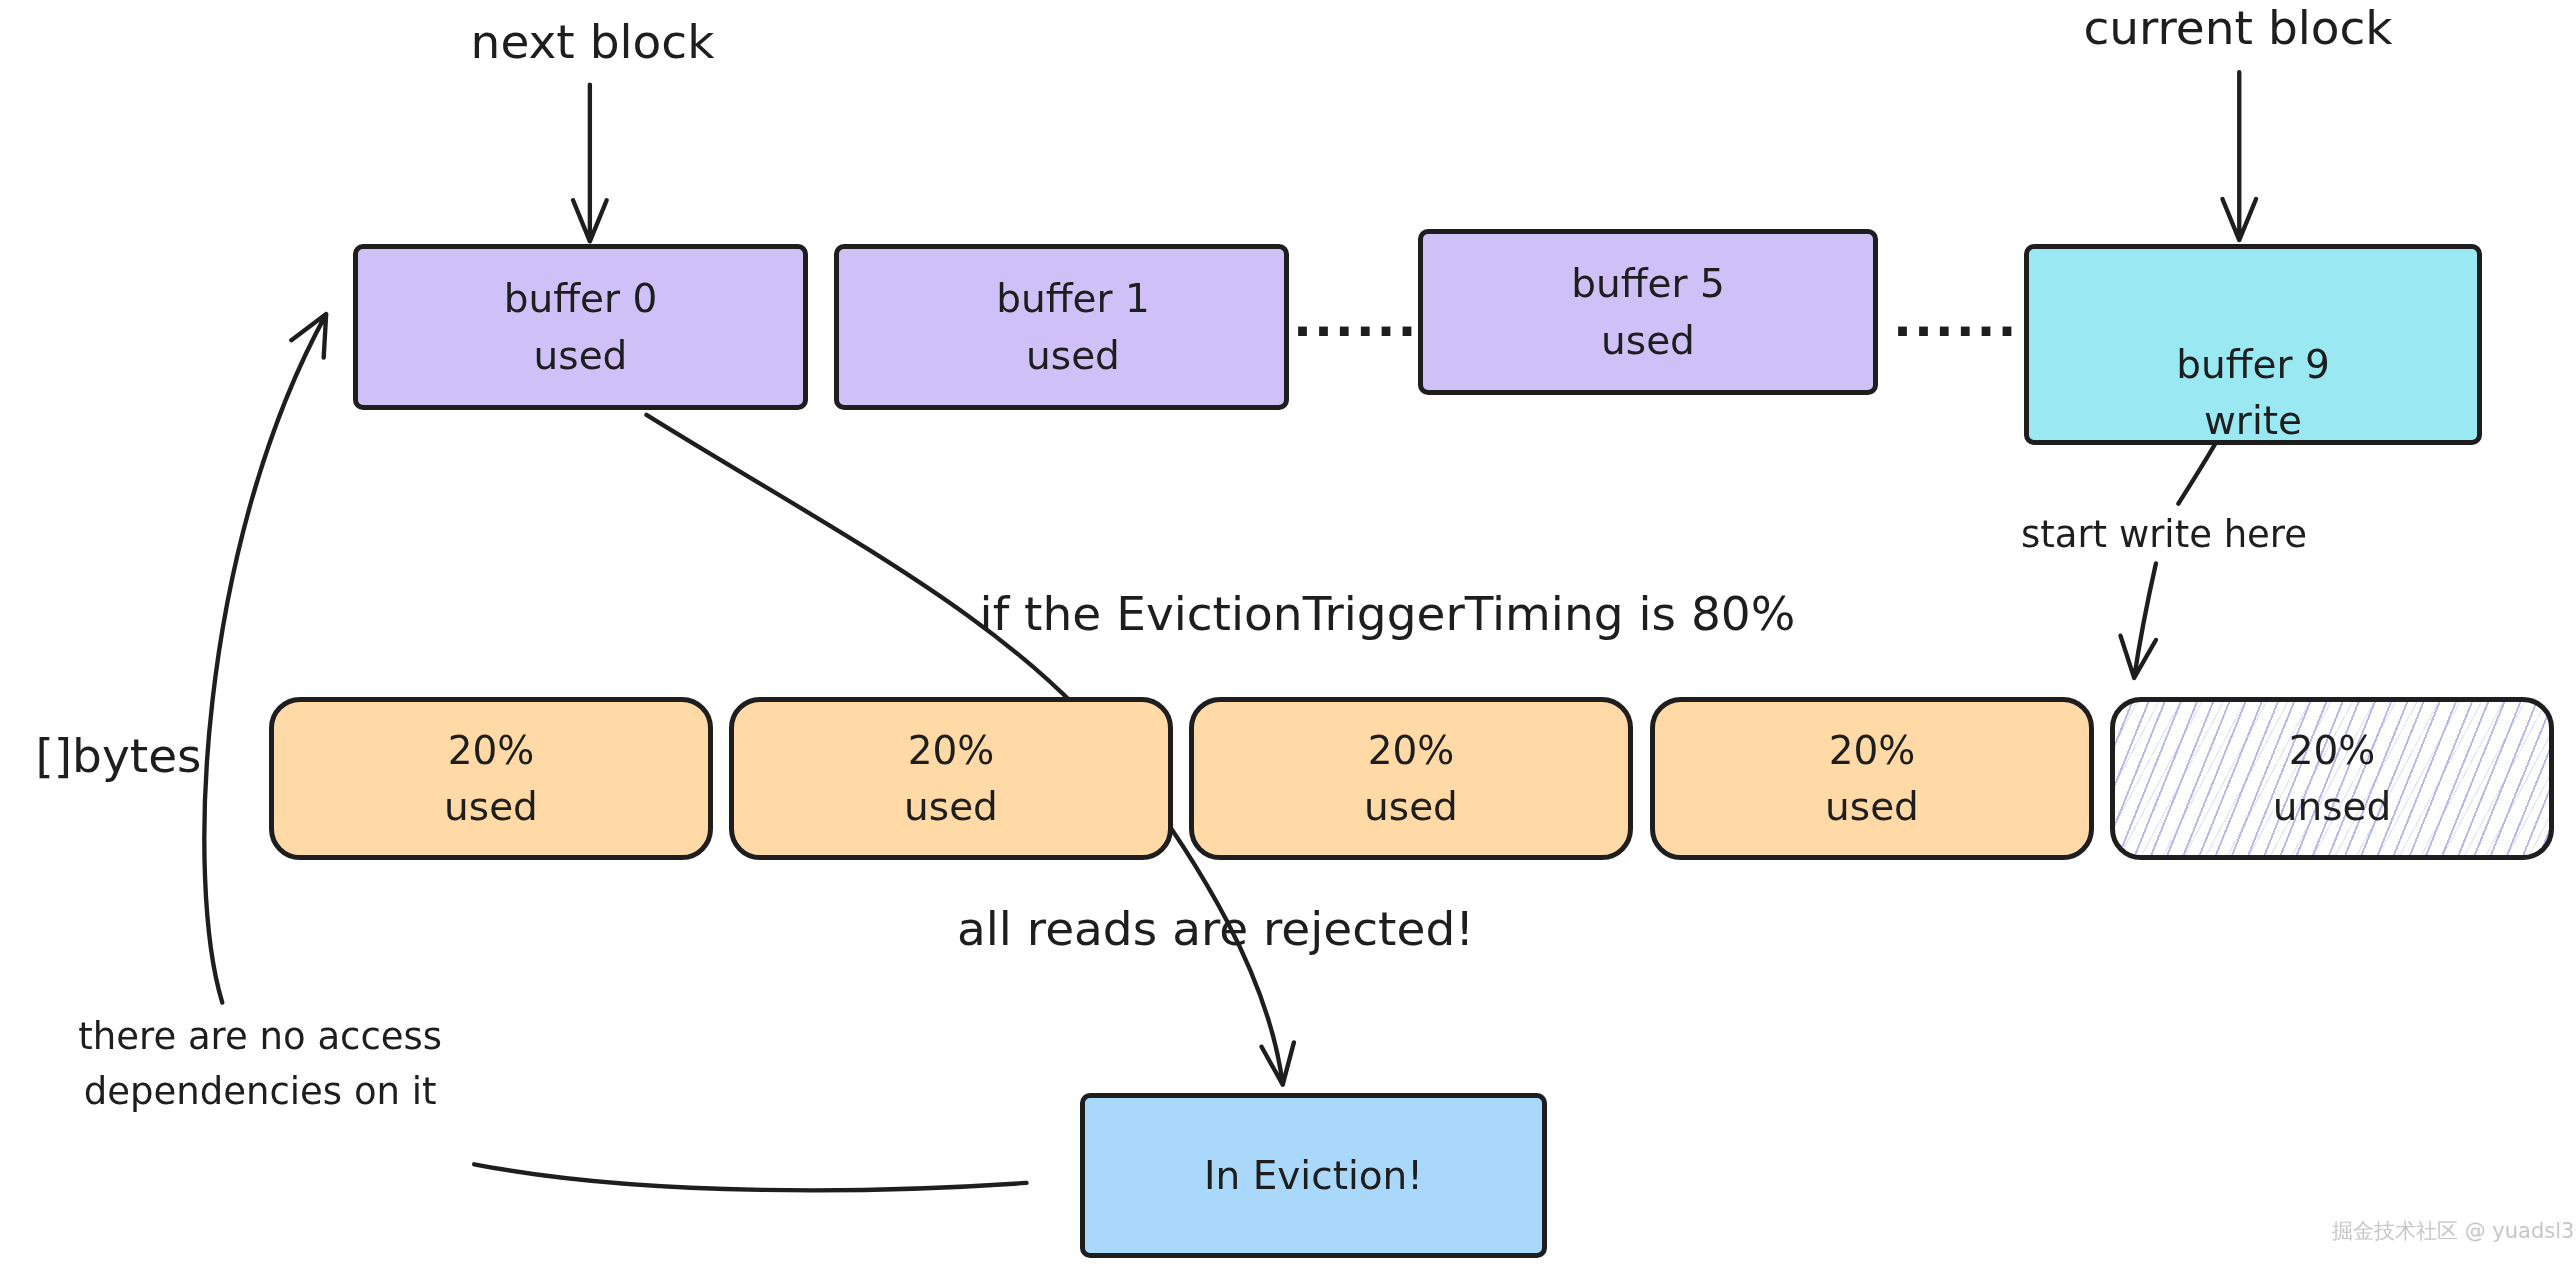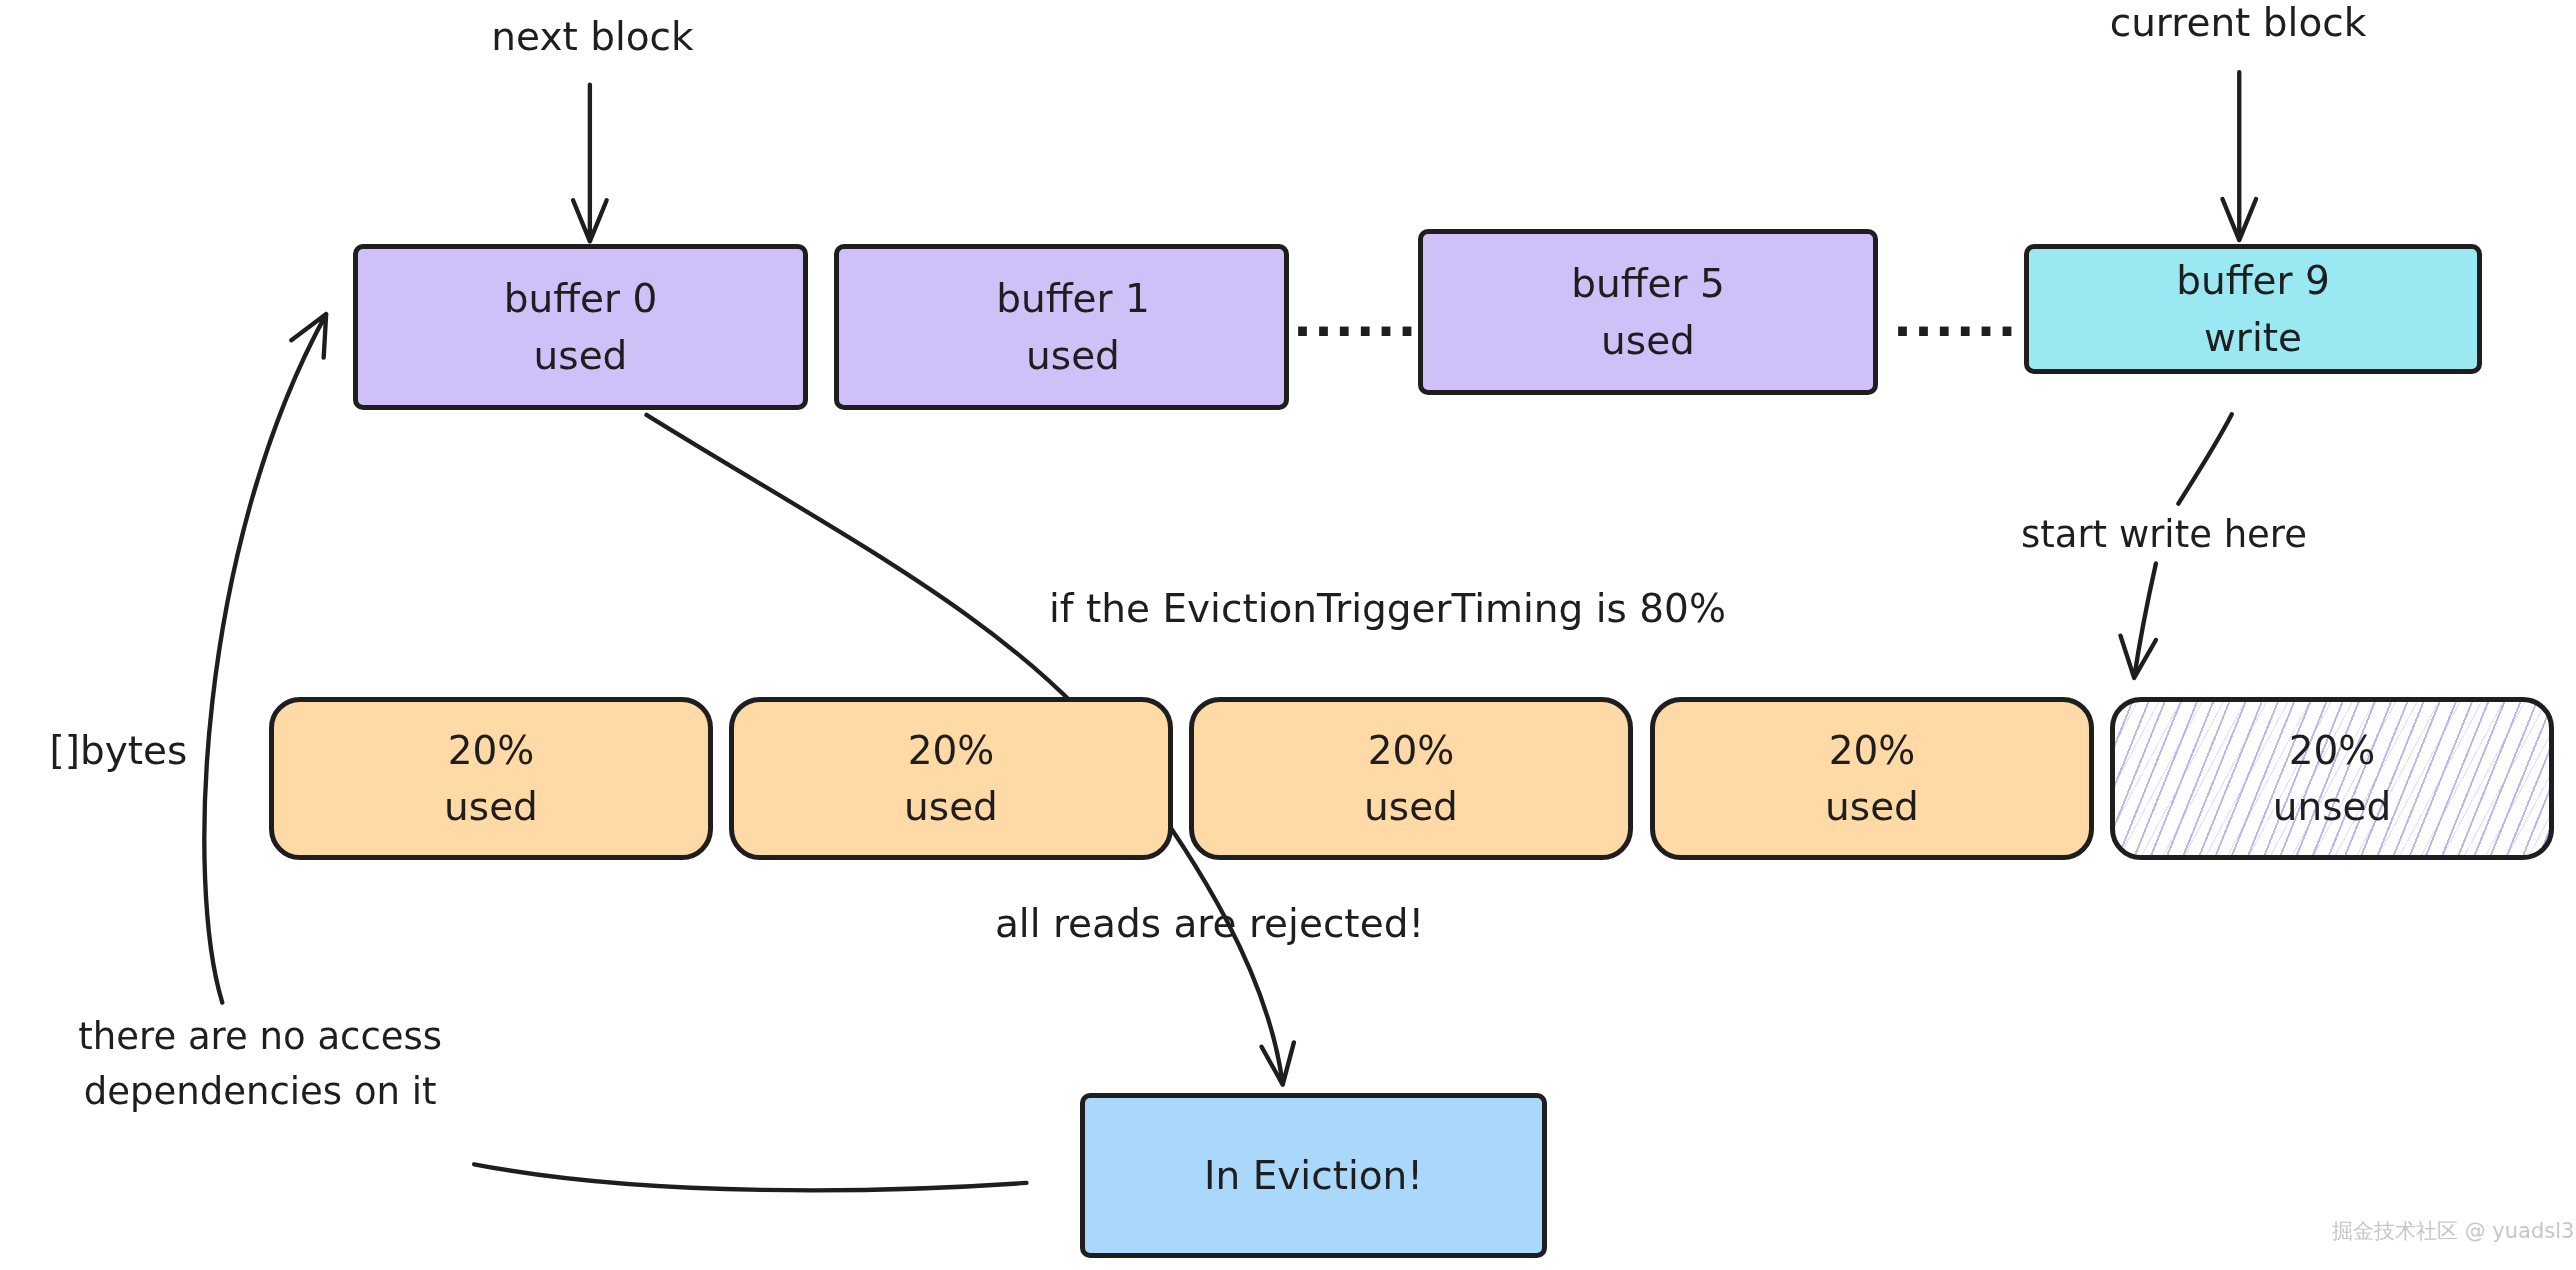--- a/index.html
+++ b/index.html
@@ -13,21 +13,21 @@
   .r-top{border-radius:10px;}
   .r-byte{border-radius:31px;margin-top:16px;}
   .violet{background:var(--violet,#cfc0f8);}
   .cyan{background:var(--cyan,#99e8f2);}
   .orange{background:var(--orange,#ffd9a6);}
   .blue{background:var(--blue,#a9d8fb);}
   .hatched{background-color:#ffffff;
     background-image:
       repeating-linear-gradient(112deg, var(--hatch,#b9b9ee) 0px, var(--hatch,#b9b9ee) 1.9px, transparent 1.9px, transparent 15px),
       repeating-linear-gradient(118deg, rgba(160,160,235,0.28) 0px, rgba(160,160,235,0.28) 1.2px, transparent 1.2px, transparent 19px);}
-  .note{position:absolute;font-size:39px;line-height:1.18;text-align:center;white-space:nowrap;color:var(--ink,#1e1e1e);}
+  .note{position:absolute;font-size:47px;line-height:1.18;text-align:center;white-space:nowrap;color:var(--ink,#1e1e1e);}
   .dots{position:absolute;font-size:50px;font-weight:700;letter-spacing:1.9px;color:var(--ink,#1e1e1e);text-align:center;line-height:1;}
   .clearup{position:absolute;font-size:37px;line-height:55px;text-align:center;color:var(--ink,#1e1e1e);}
   .evlabel{font-size:41px;}
   .watermark{position:absolute;font-size:21px;color:var(--watermark-gray,#c6c6c6);
              text-shadow:0.6px 0.6px 0 #ffffff;text-align:center;white-space:nowrap;}
 </style>
 </head>
 <body>
 
 <div id="canvas">
@@ -52,21 +52,21 @@
   <div class="box violet r-top" style="left:834px;top:244px;width:455px;height:166px;padding-left:23px;">
     <div class="bl">buffer 1</div>
     <div class="bl">used</div>
   </div>
   <div class="dots" style="left:1293px;top:294px;width:114px;">......</div>
   <div class="box violet r-top" style="left:1411px;top:229px;width:460px;height:166px;margin-left:7px;">
     <div class="bl">buffer 5</div>
     <div class="bl">used</div>
   </div>
   <div class="dots" style="left:1893px;top:294px;width:114px;">......</div>
-  <div class="box cyan r-top" style="left:2024px;top:244px;width:458px;height:130px;">
+  <div class="box cyan r-top" style="left:2024px;top:244px;width:458px;height:201px;justify-content:flex-end;">
     <div class="bl">buffer 9</div>
     <div class="bl">write</div>
   </div>
 
   <div class="note" style="left:1971px;top:513px;width:386px;font-size:37px;">start write here</div>
   <div class="note" style="left:977px;top:586px;width:821px;">if the EvictionTriggerTiming is 80%</div>
   <div class="note" style="left:25px;top:728px;width:187px;">[]bytes</div>
 
   <div class="box orange r-byte" style="left:269px;top:681px;width:444px;height:163px;">
     <div class="bl">20%</div>

